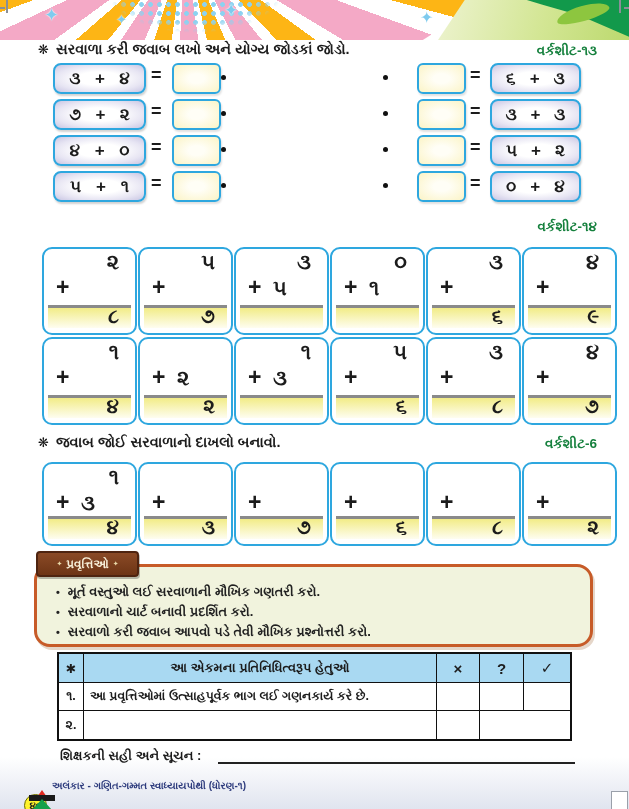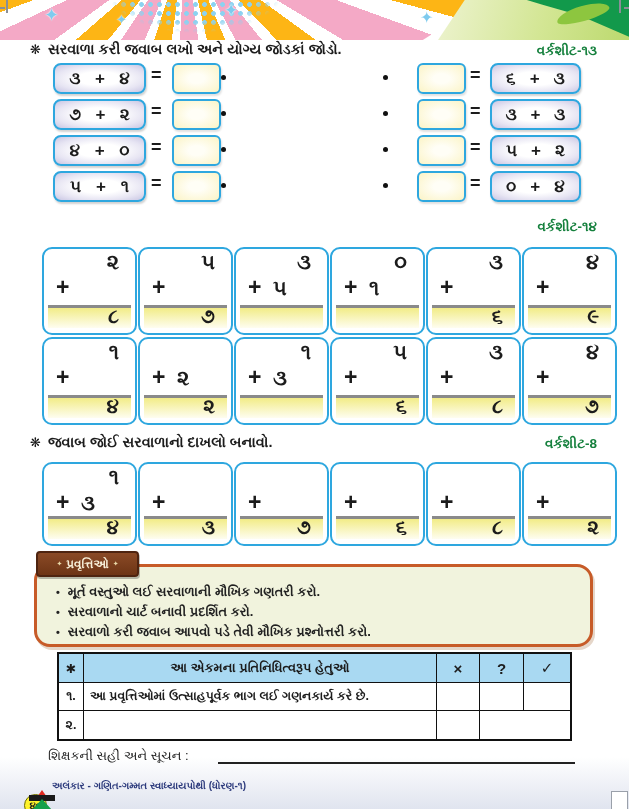--- a/index.html
+++ b/index.html
@@ -34,21 +34,21 @@
   .cm{position:absolute;background:#8a8f98;}
   .cm-tl-v{left:6px;top:0;width:2px;height:13px;}
   .cm-tl-h{left:0;top:7px;width:5px;height:2px;}
   .cm-tr-v{left:619px;top:0;width:2px;height:13px;}
   .cm-tr-h{left:624px;top:7px;width:5px;height:2px;}
   .corner-box{position:absolute;left:611px;top:791px;width:15px;height:17px;border:1.5px solid #9aa0aa;background:#fff;}
   .bottom-fade{position:absolute;left:0;bottom:0;width:629px;height:52px;
     background:linear-gradient(rgba(226,230,241,0),#E0E4EF);}
 
   
-  .sec-head{position:absolute;left:30px;font-weight:bold;font-size:14.5px;color:#1c1c1c;white-space:nowrap;}
+  .sec-head{position:absolute;left:38px;font-weight:bold;font-size:14.5px;color:#1c1c1c;white-space:nowrap;}
   .marker{font-size:13px;margin-right:7px;color:#111;}
   .tag{position:absolute;right:32px;font-weight:bold;font-size:13.5px;color:#15803d;white-space:nowrap;}
 
   
   .m-row{position:absolute;left:0;width:629px;height:30px;}
   .eq-box{position:absolute;height:27px;border:2.5px solid #2EA7DF;border-radius:8px;
     background:radial-gradient(ellipse at center,#ffffff 35%,#e7e5f3 70%,#c8c5e3 100%);
     display:flex;align-items:center;justify-content:space-evenly;
     font-size:17px;font-weight:bold;box-shadow:1px 2px 2px rgba(0,0,0,.18);}
   .eq-left{left:53px;top:0;width:89px;}
@@ -98,21 +98,21 @@
     border:2px solid #111;background:#fff;font-weight:bold;}
   .tc{border-right:1.5px solid #111;border-bottom:1.5px solid #111;display:flex;align-items:center;justify-content:center;font-size:12.5px;}
   .tc.last-col{border-right:none;}
   .tc.last-row{border-bottom:none;}
   .tc.head{background:#A9D9F2;}
   .tc.title{font-size:13px;}
   .tc.txt{justify-content:flex-start;padding:0 6px;font-size:12.5px;}
   .tc.sym{font-size:15px;}
 
   
-  .sign-label{position:absolute;left:48px;top:748px;font-size:13px;font-weight:normal;}
+  .sign-label{position:absolute;left:60px;top:748px;font-size:13px;font-weight:bold;}
   .sign-line{position:absolute;left:218px;top:762px;width:357px;height:2px;background:#222;}
   .page-badge{position:absolute;left:24px;top:794px;width:21px;height:21px;border-radius:50%;
     background:#FFF32B;border:1.5px solid #6b6b00;display:flex;align-items:center;justify-content:center;
     font-size:10px;font-weight:bold;color:#1a1a1a;z-index:4;}
   .book-line{position:absolute;left:52px;top:780px;font-size:10px;font-weight:bold;color:#2C3A7C;z-index:4;}
   .logo{position:absolute;left:28px;top:790px;width:28px;height:20px;z-index:4;}
   .logo-bar{position:absolute;top:5px;left:1px;width:26px;height:6px;background:#1a1a1a;}
   .logo-arrow{position:absolute;top:0;left:7px;width:0;height:0;
     border-left:7px solid transparent;border-right:7px solid transparent;border-bottom:10px solid #E02A20;}
   .logo-tree{position:absolute;top:9px;left:4px;width:0;height:0;
@@ -330,21 +330,21 @@
     <span class="v-addend"></span>
     <div class="v-line"></div>
     <div class="v-strip">
         <span class="v-ans">૭</span>
       </div>
   </div>
 
   <div class="sec-head" style="top:434px">
     <span class="marker">❋</span><span>જવાબ જોઈ સરવાળાનો દાખલો બનાવો.</span>
   </div>
-  <div class="tag" style="top:436px">વર્કશીટ-8</div>
+  <div class="tag" style="top:436px">વર્કશીટ-6</div>
 
   <div class="vbox short c0" style="top:462px">
     <span class="v-top">૧</span>
     <span class="v-plus">+</span>
     <span class="v-addend">૩</span>
     <div class="v-line"></div>
     <div class="v-strip">
         <span class="v-ans">૪</span>
       </div>
   </div>

